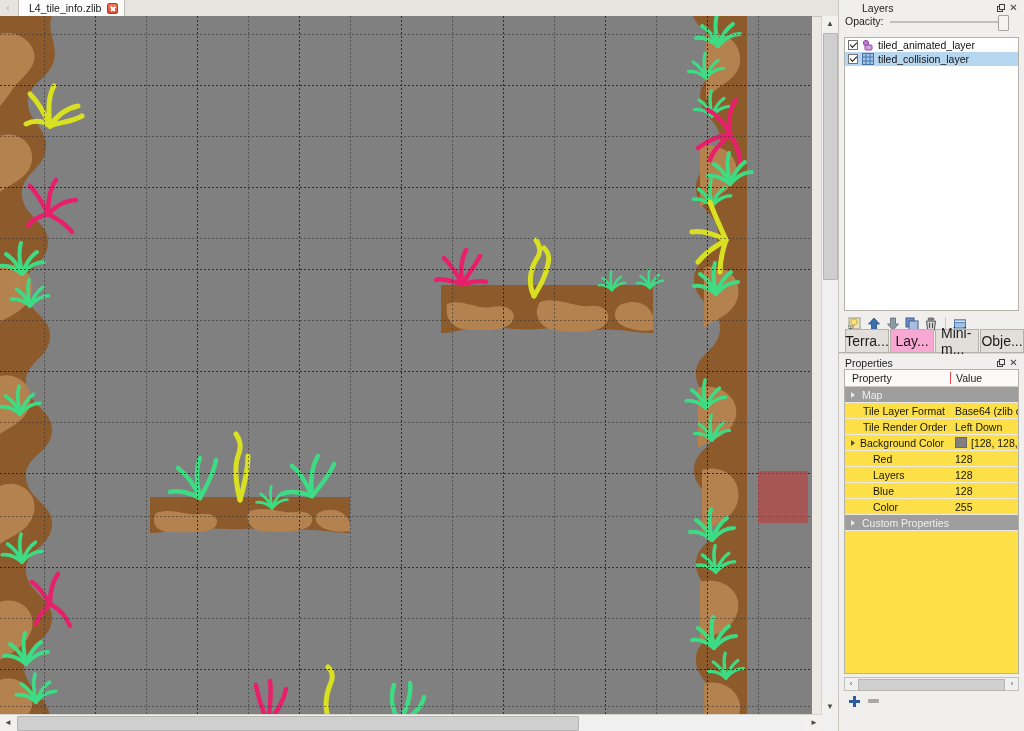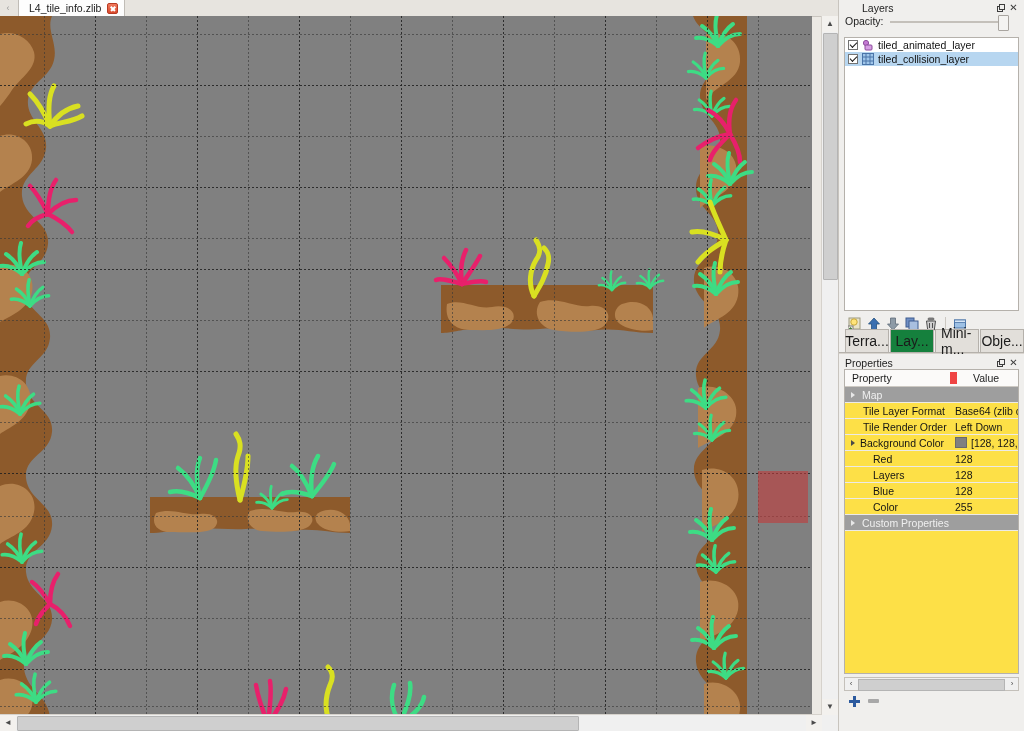--- a/index.html
+++ b/index.html
@@ -205,41 +205,41 @@
   }
   .dock-tab {
     height: 15px; min-width: 44px; box-sizing: border-box;
     padding: 11px 5px;
     display: flex; align-items: center; justify-content: center;
     font-size: 14px; color: #1b1b1b;
     background: #e2dfda;
     border: 1px solid #b5b1ab; border-bottom: none;
     margin-right: 1px;
   }
-  .dock-tab.active { background: #15803d; height: 16px; }
+  .dock-tab.active { background: #f9a8d4; height: 16px; }
 
   
   .prop-title {
     height: 15px; padding: 0 4px 0 6px;
     display: flex; align-items: flex-end;
     font-size: 10.5px; color: #1d1d1d;
     border-top: 1px solid #d8d4ce;
   }
   .prop-table {
     margin: 0 5px; border: 1px solid #b5b1ab;
     background: #fde047; box-sizing: border-box;
     height: 305px; overflow: hidden;
   }
   .prop-head {
     display: flex; height: 16px; align-items: center;
     background: #fbfaf9; border-bottom: 1px solid #cdc9c3;
     font-size: 10.5px; color: #1b1b1b;
   }
   .prop-head .c1 { width: 105px; padding-left: 7px; box-sizing: border-box; }
-  .prop-head .c2 { flex: 1; padding-left: 16px; border-left: 7px solid #ef4444; box-sizing: border-box;}
+  .prop-head .c2 { flex: 1; padding-left: 5px; border-left: 1px solid #ef4444; box-sizing: border-box;}
   .prop-row {
     display: flex; height: 15px; align-items: center;
     font-size: 10.5px; color: #141414;
     border-bottom: 1px solid #eceae7;
   }
   .prop-row .c1 { width: 105px; box-sizing: border-box; display:flex; align-items:center; gap:3px; }
   .prop-row .c2 { flex: 1; padding-left: 5px; box-sizing: border-box; display:flex; align-items:center; gap:4px; overflow:hidden; white-space:nowrap;}
   .prop-row.group { background: #9e9e9e; color: #efefef; }
   .prop-row.group .c2 { border-left: none; }
   .tri {

